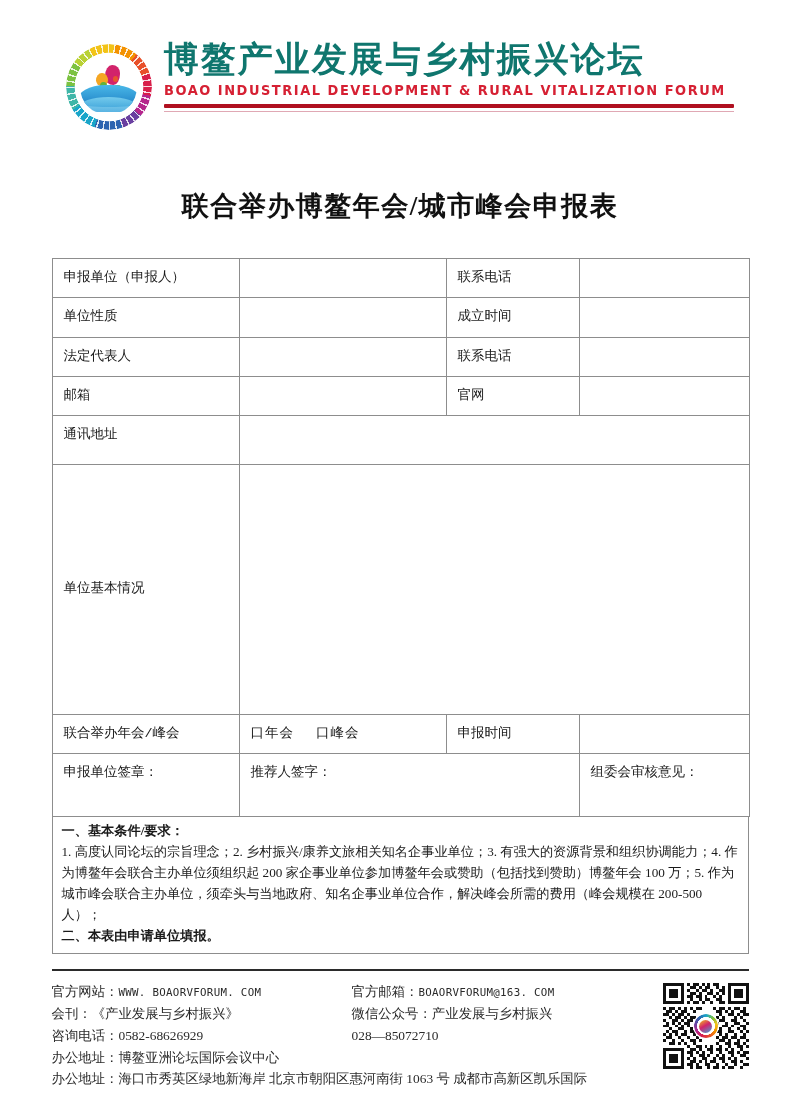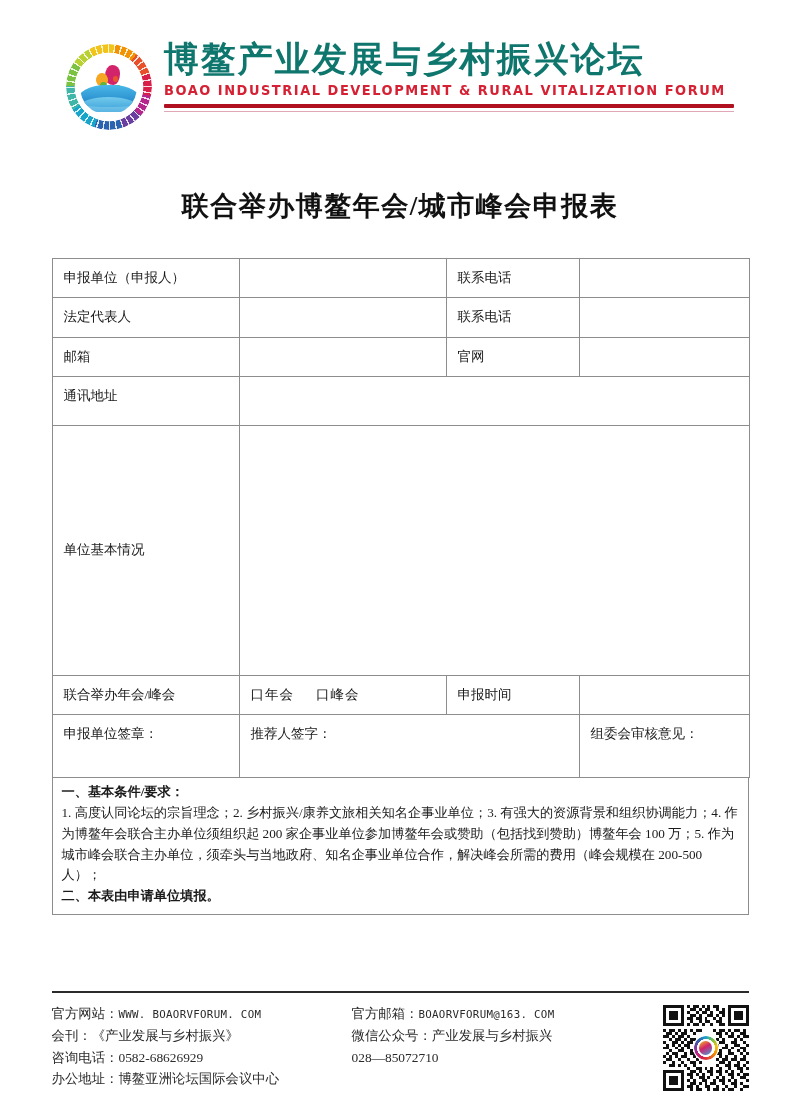--- a/index.html
+++ b/index.html
@@ -134,20 +134,21 @@
     font-weight: bold;
     letter-spacing: 1.5px;
     margin-top: 58px;
     color: #111;
   }
 
   
   .form-wrap {
     width: 697px;
     margin: 34px auto 0 auto;
+    font-family: Liberation Mono, monospace;
   }
   table.form {
     width: 100%;
     border-collapse: collapse;
     table-layout: fixed;
   }
   table.form td {
     border: 1px solid #8d8d8d;
     font-size: 13.5px;
     padding: 9px 11px;
@@ -283,20 +284,26 @@
       <col style="width:170px">
     </colgroup>
     <tbody>
       <tr class="r-h">
         <td class="label">申报单位（申报人）</td>
         <td></td>
         <td class="label">联系电话</td>
         <td></td>
       </tr>
       <tr class="r-h">
+        <td class="label">单位性质</td>
+        <td></td>
+        <td class="label">成立时间</td>
+        <td></td>
+      </tr>
+      <tr class="r-h">
         <td class="label">法定代表人</td>
         <td></td>
         <td class="label">联系电话</td>
         <td></td>
       </tr>
       <tr class="r-h">
         <td class="label">邮箱</td>
         <td></td>
         <td class="label">官网</td>
         <td></td>
@@ -341,20 +348,23 @@
       <div class="frow">
         <div class="fcol-a"><span>会刊：</span><span>《产业发展与乡村振兴》</span></div>
         <div class="fcol-b"><span>微信公众号：</span><span>产业发展与乡村振兴</span></div>
       </div>
       <div class="frow">
         <div class="fcol-a"><span>咨询电话：</span><span>0582-68626929</span></div>
         <div class="fcol-b"><span>028—85072710</span></div>
       </div>
       <div class="frow">
         <div class="fwide"><span>办公地址：</span><span>博鳌亚洲论坛国际会议中心</span></div>
+      </div>
+      <div class="frow">
+        <div class="fwide"><span>办公地址：</span><span>海口市秀英区绿地新海岸   北京市朝阳区惠河南街 1063 号   成都市高新区凯乐国际</span></div>
       </div>
     </div>
     <div class="qr">
       <svg class="qr-img" viewBox="0 0 29 29" shape-rendering="crispEdges">
         <rect width="29" height="29" fill="#fff"></rect>
         <g fill="#111">
           <path d="M0 0h7v7H0z"></path>
             <path d="M1 1h5v5H1z" fill="#fff"></path>
             <path d="M2 2h3v3H2z" fill="#111"></path>
           <path d="M22 0h7v7h-7z"></path>

